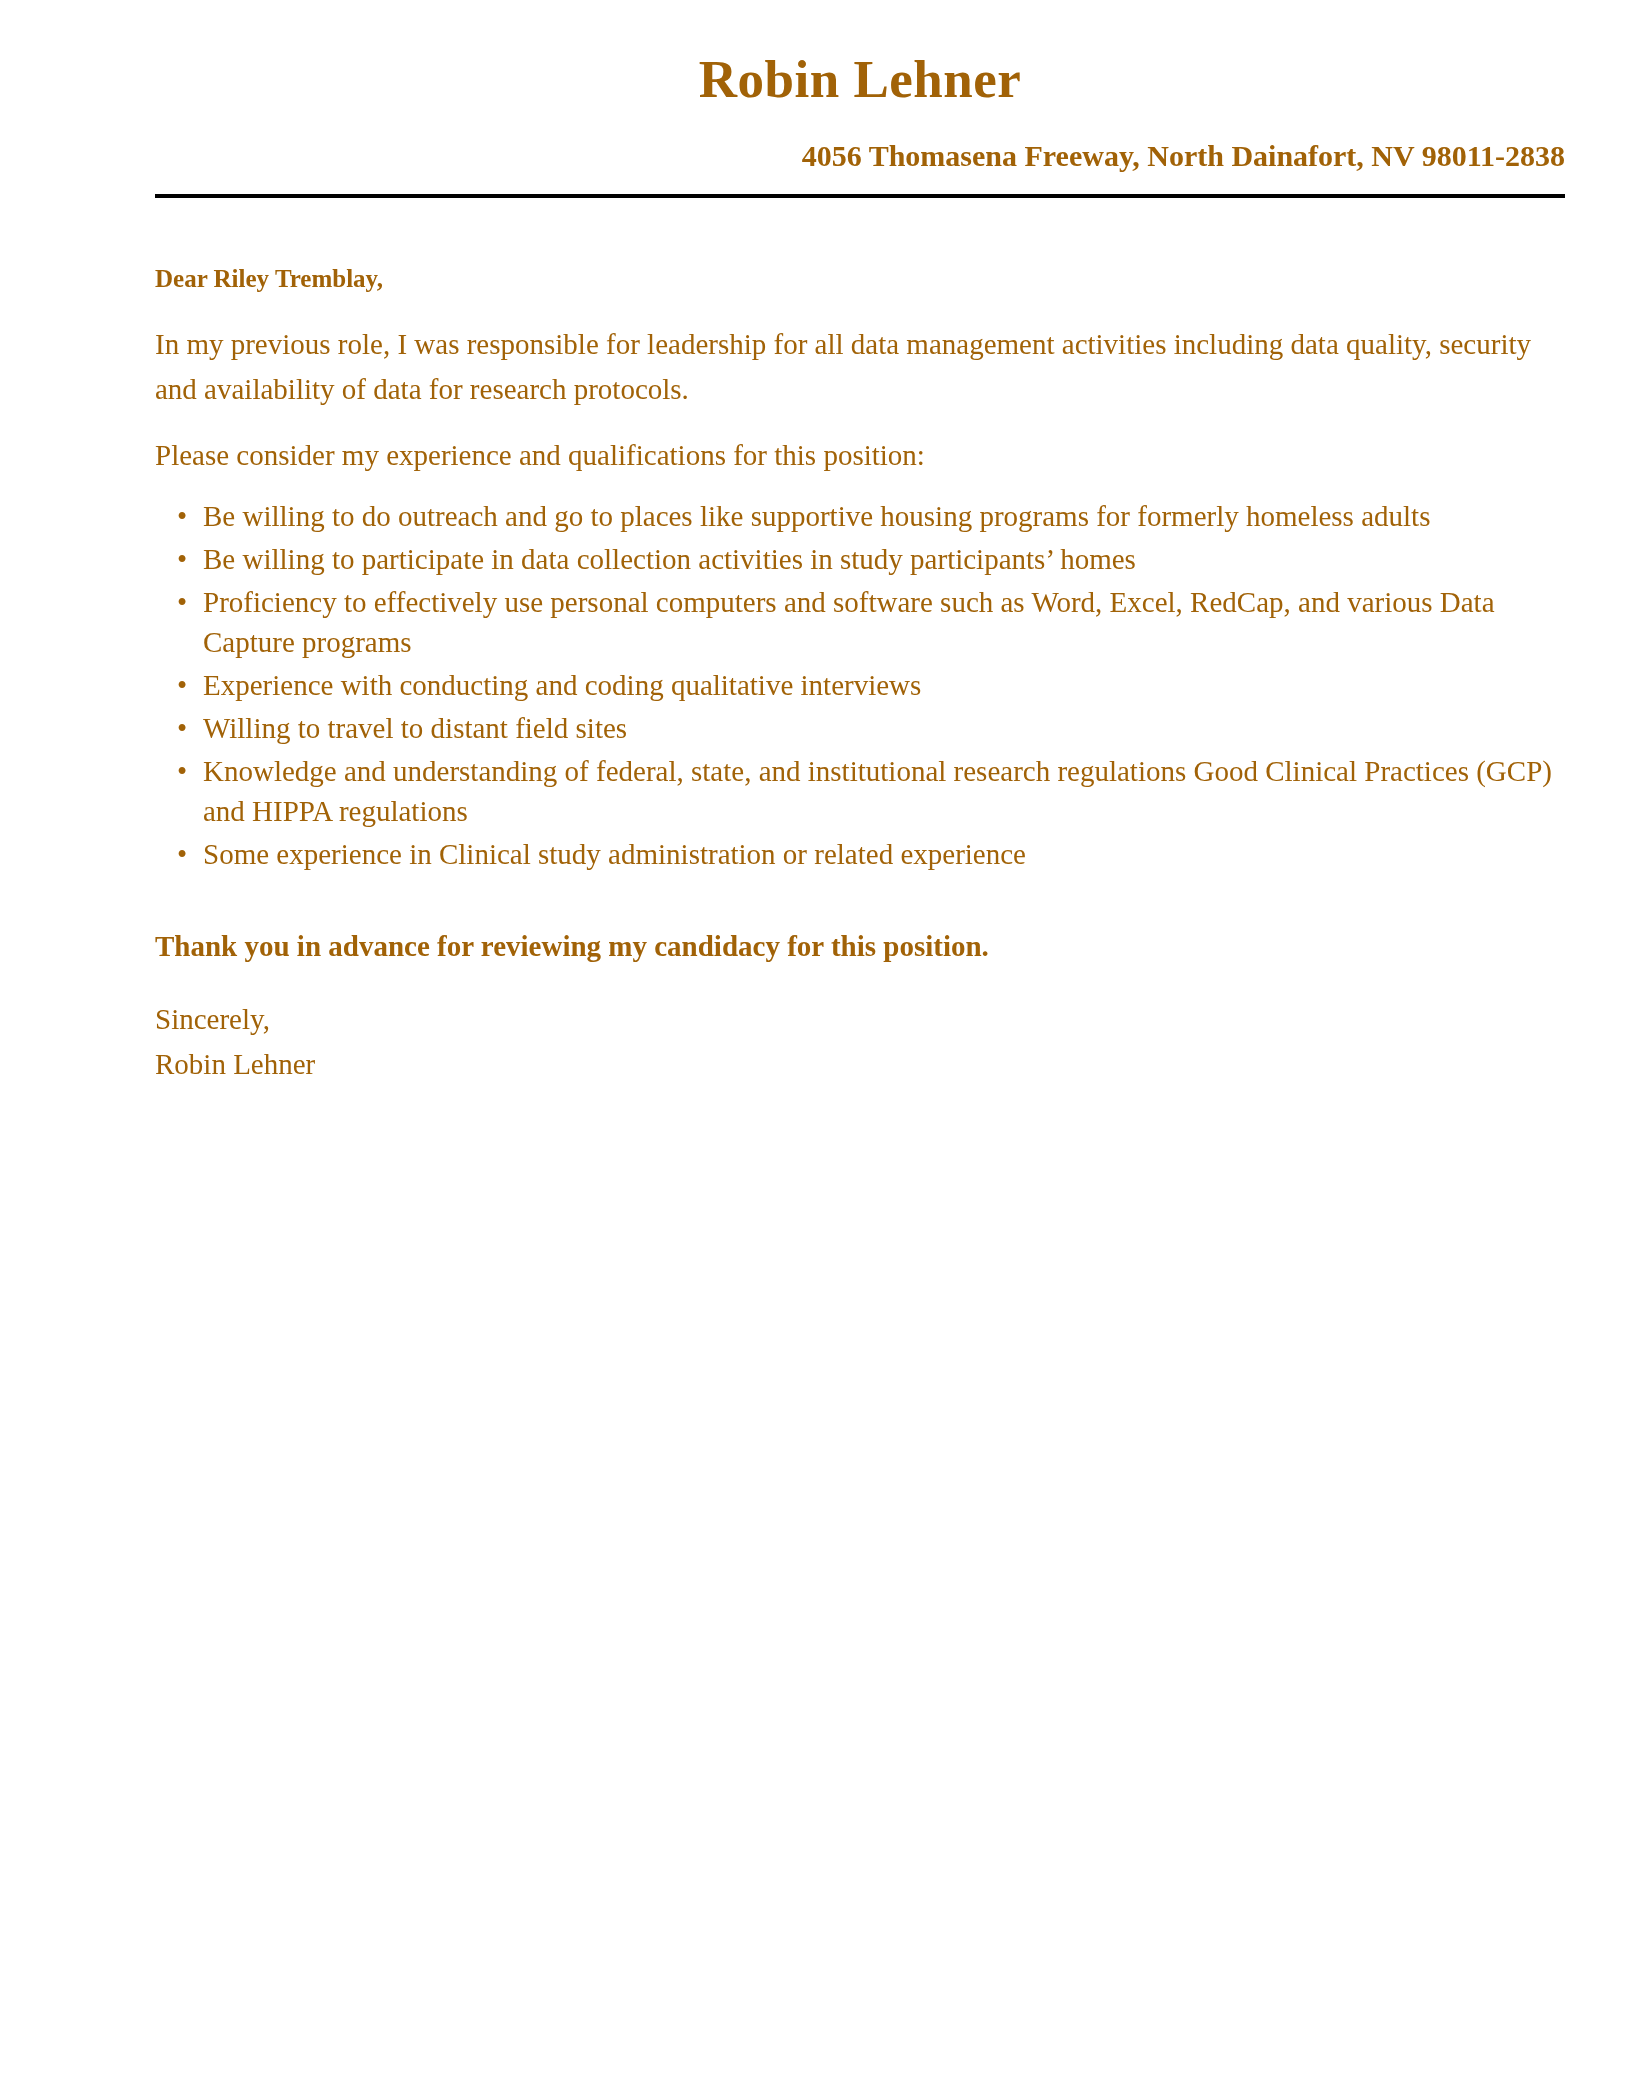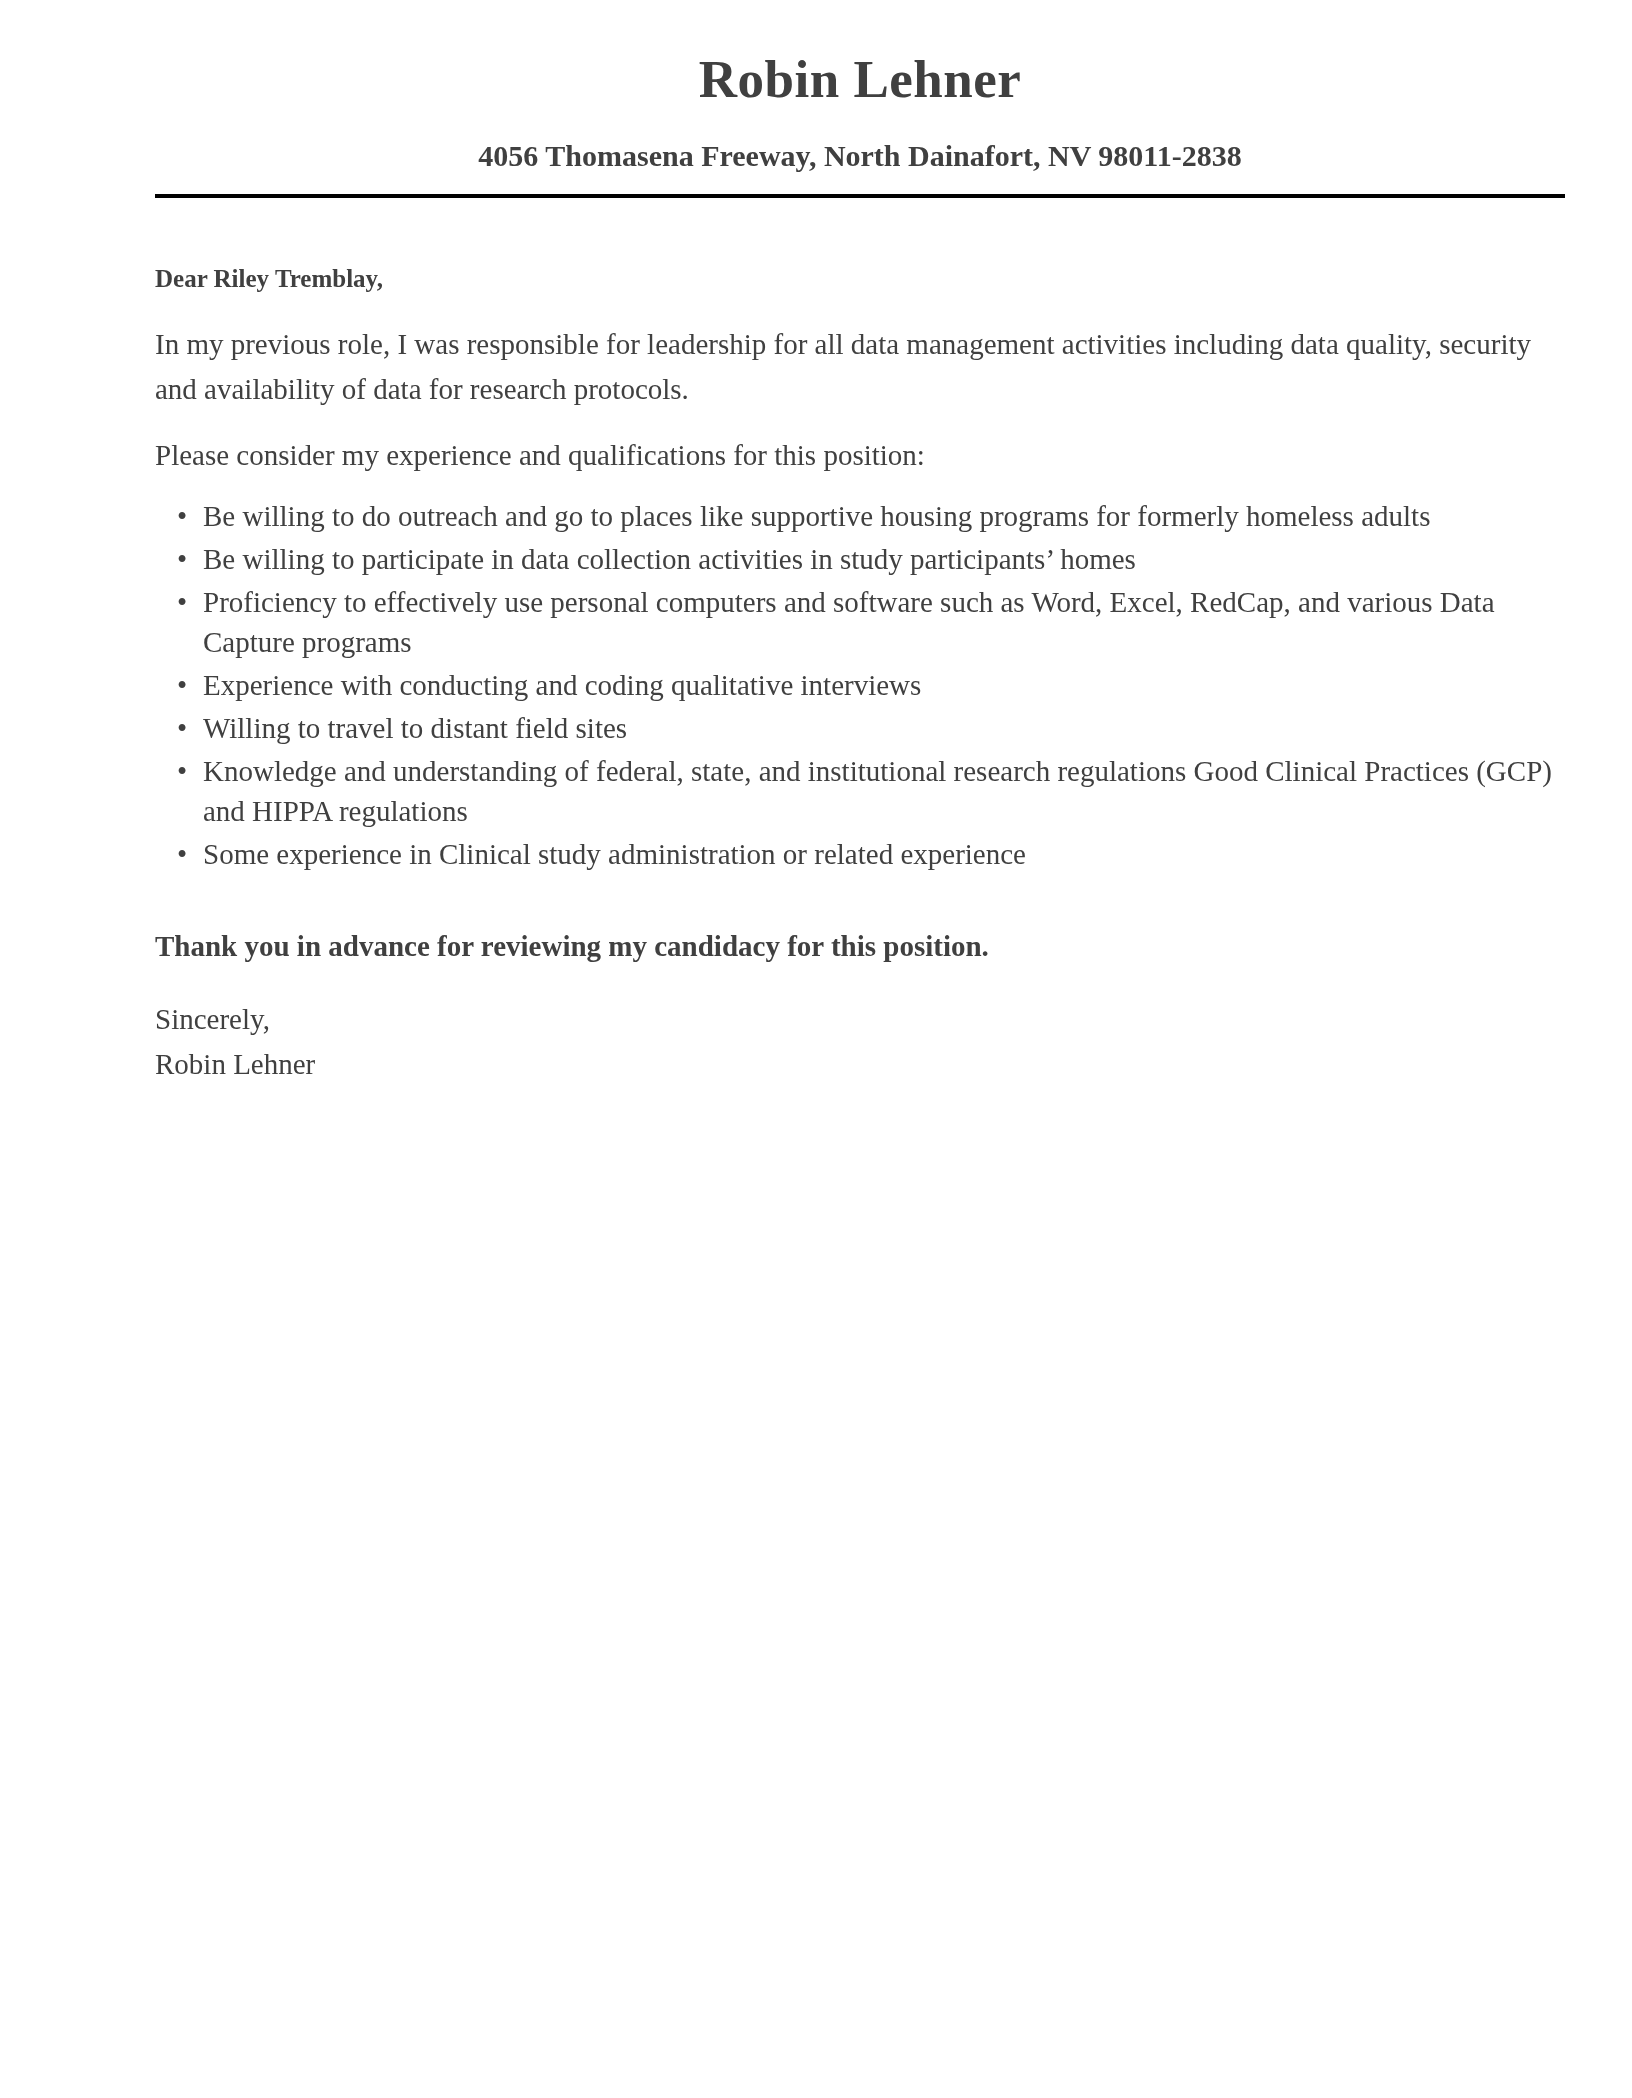--- a/index.html
+++ b/index.html
@@ -6,37 +6,37 @@
     margin: 0;
     padding: 0;
     background: #ffffff;
   }
   .page {
     position: relative;
     width: 1632px;
     height: 1824px;
     margin: 0 auto;
     background: #ffffff;
-    color: #404040;
+    color: #a16207;
     font-family: "Liberation Serif", "DejaVu Serif", serif;
     box-sizing: border-box;
     padding: 46px 67px 0 155px;
     overflow: hidden;
   }
   .name-title {
     margin: 0;
     text-align: center;
     font-size: 53px;
     line-height: 66px;
     font-weight: bold;
     letter-spacing: 0.5px;
   }
   .address-line {
     margin: 26px 0 0 0;
-    text-align: center;
+    text-align: right;
     font-size: 30px;
     line-height: 36px;
     font-weight: bold;
   }
   .header-divider {
     border: none;
     border-top: 4px solid #000000;
     margin: 20px 0 0 0;
     width: 100%;
   }

